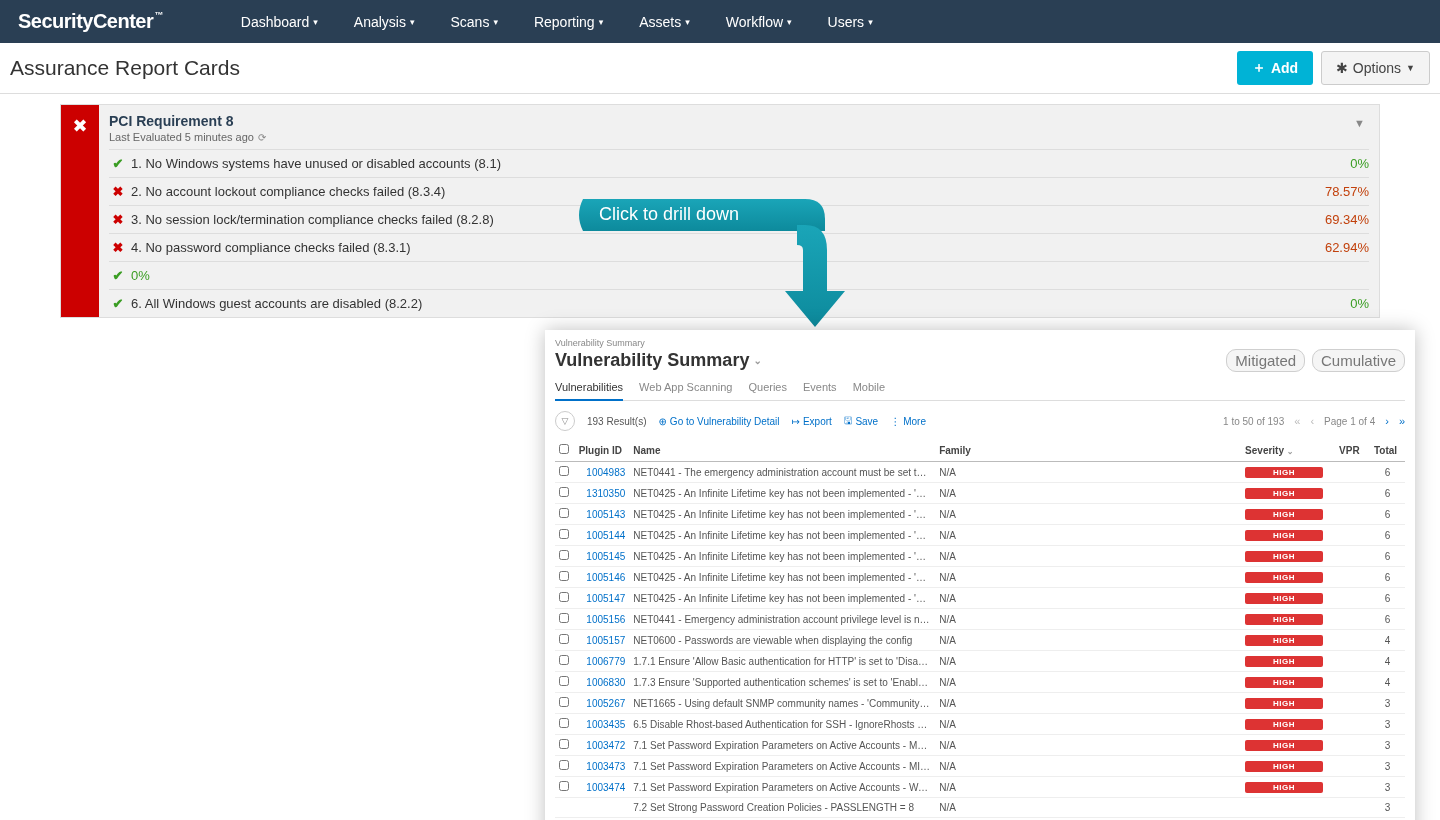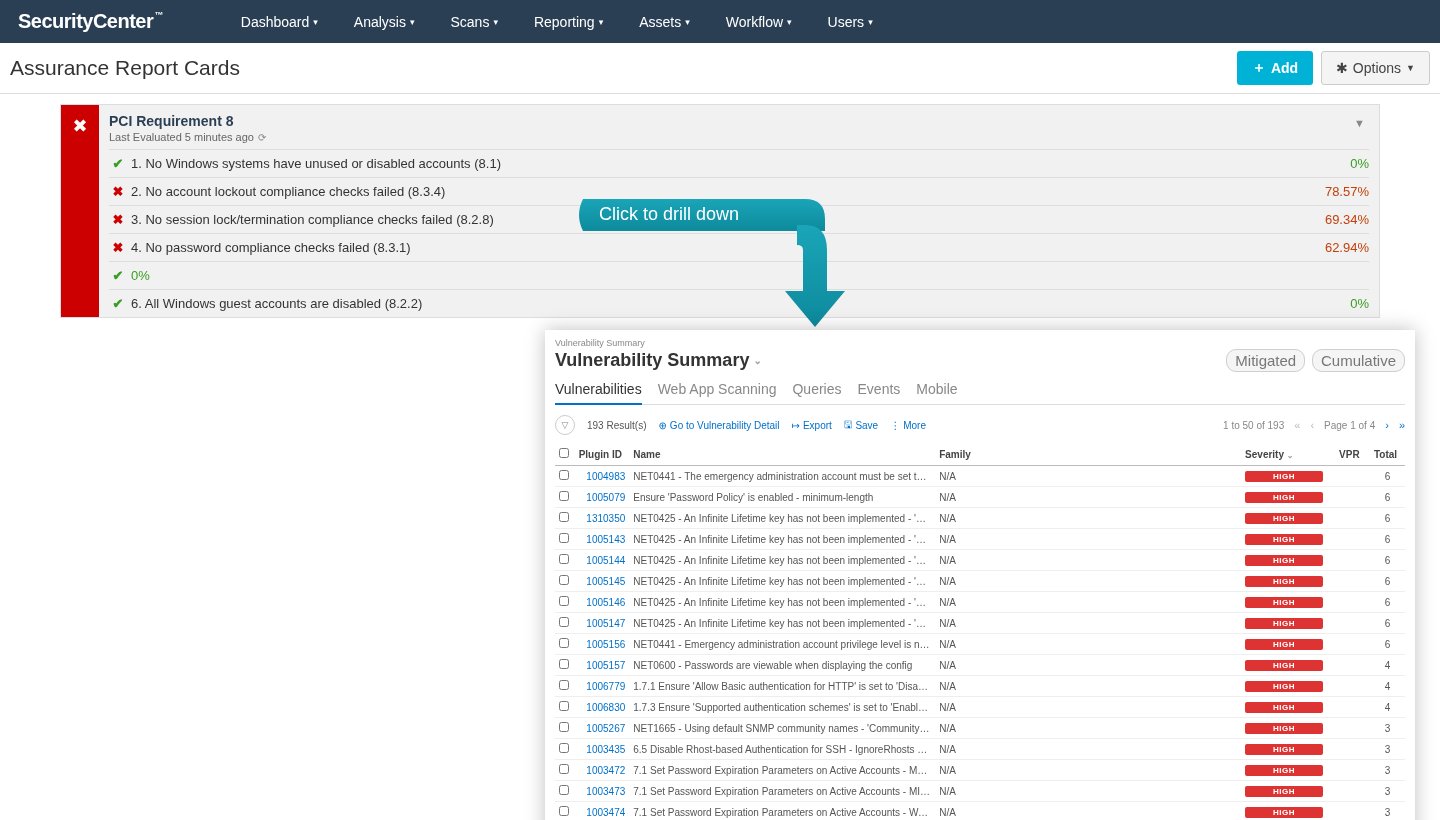--- a/index.html
+++ b/index.html
@@ -45,21 +45,21 @@
 .callout { position: absolute; top: 195px; left: 575px; width: 270px; height: 135px; pointer-events: none; }
 
 
 .vuln-panel { position: absolute; top: 330px; left: 545px; width: 870px; height: 584px; background: #fff; box-shadow: 0 0 18px rgba(0,0,0,0.25); overflow: hidden; font-size: 10px; }
 .vuln-inner { padding: 8px 10px 0 10px; }
 .bc { font-size: 9px; color: #888; }
 .vuln-title-row { display: flex; justify-content: space-between; align-items: center; margin-top: 2px; }
 .vuln-title { font-size: 18px; font-weight: 600; color: #333; display: flex; align-items: center; gap: 4px; }
 .pill { border: 1px solid #cfcfcf; background: #f5f5f5; color: #777; border-radius: 10px; padding: 2px 8px; font-size: 15px; cursor: pointer; }
 .pill + .pill { margin-left: 4px; }
-.subtabs { display: flex; gap: 16px; border-bottom: 1px solid #ddd; margin-top: 10px; font-size: 14px; color: #888; }
+.subtabs { display: flex; gap: 16px; border-bottom: 1px solid #ddd; margin-top: 10px; font-size: 11px; color: #888; }
 .subtab { padding: 0 0 6px 0; cursor: pointer; }
 .subtab.active { color: #333; border-bottom: 2px solid #0070c9; margin-bottom: -1px; }
 .toolbar { display: flex; align-items: center; justify-content: space-between; padding: 10px 0 8px 0; font-size: 10px; color: #555; }
 .tool-left { display: flex; align-items: center; gap: 12px; }
 .filter-circle { width: 20px; height: 20px; border: 1px solid #ccc; border-radius: 50%; display: flex; align-items: center; justify-content: center; font-size: 9px; color: #888; cursor: pointer; }
 .link { color: #0070c9; cursor: pointer; display: flex; align-items: center; gap: 3px; }
 .tool-right { display: flex; align-items: center; gap: 10px; color: #888; }
 .pager-arrow { color: #bbb; cursor: pointer; font-size: 11px; }
 .pager-arrow.active { color: #0070c9; }
 
@@ -266,31 +266,20 @@
             <td class="col-name">NET0441 - The emergency administration account must be set to an appropriate authoriza...</td>
             <td class="col-family">N/A</td>
             <td class="col-sev">
               <span class="sev-badge">HIGH</span>
             </td>
             <td class="col-vpr"></td>
             <td class="col-total">6</td>
           </tr>
           <tr>
             <td class="col-cb"><input type="checkbox" style=""></td>
-            <td class="col-plugin"><span class="plugin-link">1005079</span></td>
-            <td class="col-name">Ensure 'Password Policy' is enabled - minimum-length</td>
-            <td class="col-family">N/A</td>
-            <td class="col-sev">
-              <span class="sev-badge">HIGH</span>
-            </td>
-            <td class="col-vpr"></td>
-            <td class="col-total">6</td>
-          </tr>
-          <tr>
-            <td class="col-cb"><input type="checkbox" style=""></td>
             <td class="col-plugin"><span class="plugin-link">1310350</span></td>
             <td class="col-name">NET0425 - An Infinite Lifetime key has not been implemented - 'Third key set to accept-lifet...</td>
             <td class="col-family">N/A</td>
             <td class="col-sev">
               <span class="sev-badge">HIGH</span>
             </td>
             <td class="col-vpr"></td>
             <td class="col-total">6</td>
           </tr>
           <tr>

